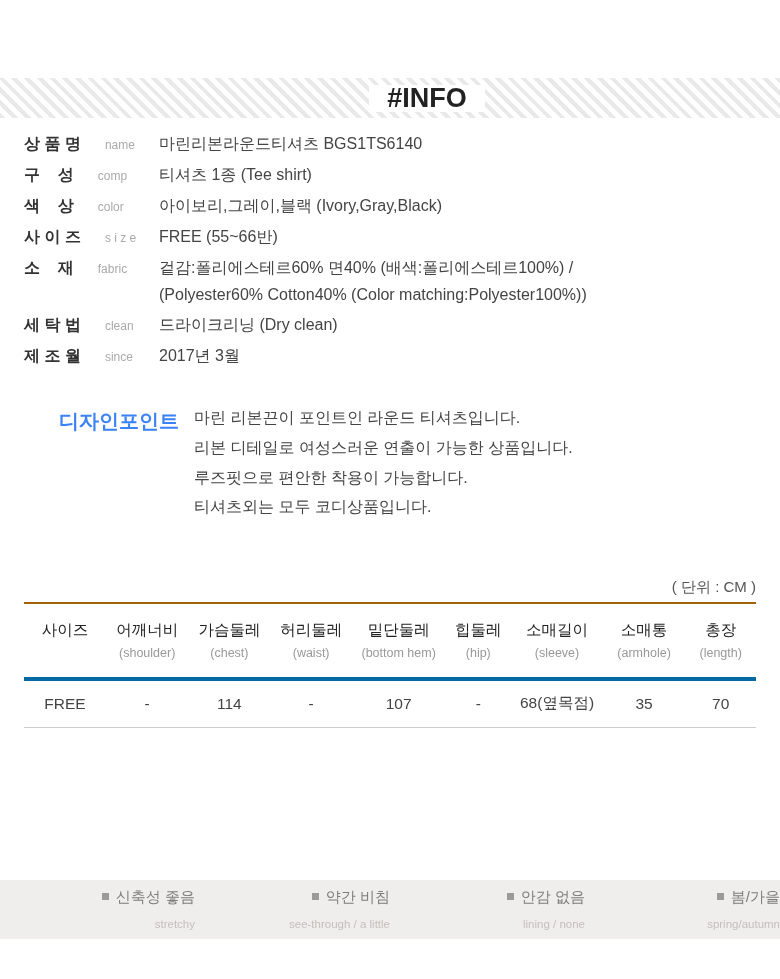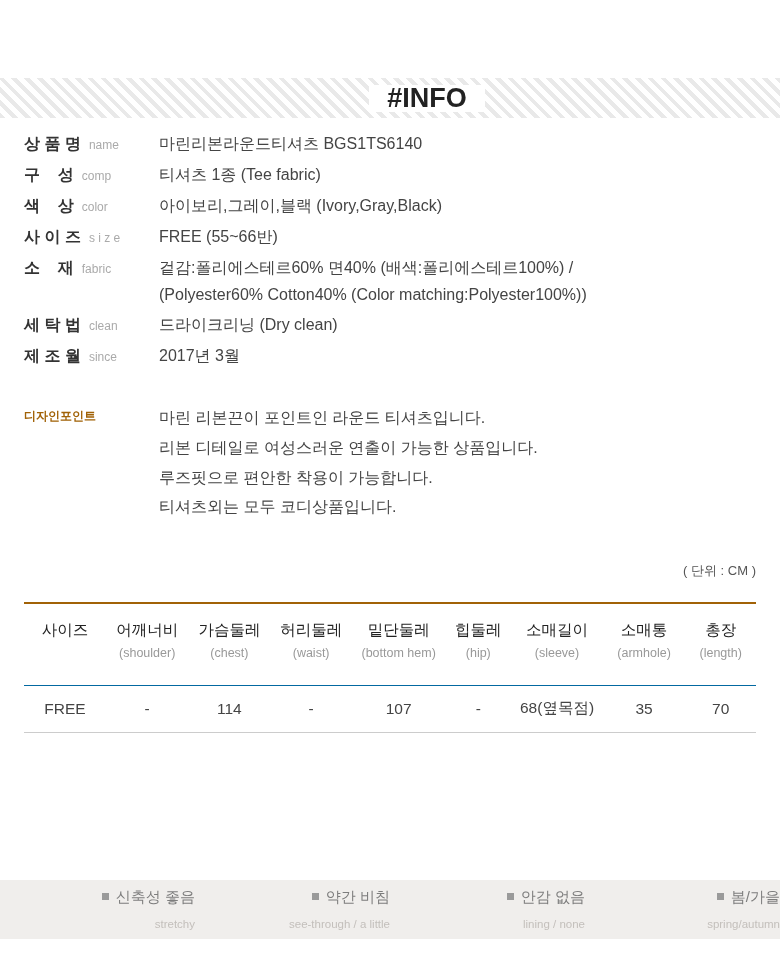--- a/index.html
+++ b/index.html
@@ -74,21 +74,21 @@
   }
   .spec-label .kr {
     font-size: 16px;
     font-weight: bold;
     color: #333333;
     white-space: pre;
   }
   .spec-label .en {
     font-size: 12px;
     color: #aaaaaa;
-    margin-left: 8px;
+    margin-left: 24px;
     font-weight: normal;
   }
   .spec-value {
     font-size: 16px;
     color: #444444;
     line-height: 1.32;
   }
   .spec-value .line2 {
     display: block;
     margin-top: 6px;
@@ -99,37 +99,38 @@
     position: absolute;
     left: 24px;
     top: 408px;
     width: 740px;
     display: flex;
     align-items: flex-start;
   }
   .design-label {
     width: 135px;
     flex: 0 0 135px;
-    font-size: 12px;
+    font-size: 20px;
     font-weight: bold;
-    color: #a16207;
+    color: #3b82f6;
+    margin-left: 35px;
   }
   .design-lines div {
     font-size: 16px;
     color: #444444;
     margin-bottom: 9px;
     line-height: 1.3;
   }
 
   
   .unit-note {
     position: absolute;
     right: 24px;
-    top: 562px;
-    font-size: 13px;
+    top: 578px;
+    font-size: 15px;
     color: #555555;
   }
   .size-table {
     position: absolute;
     left: 24px;
     top: 602px;
     width: 732px;
     border-collapse: collapse;
   }
   .size-table th, .size-table td {
@@ -137,34 +138,34 @@
     vertical-align: middle;
   }
   .size-table thead th {
     padding-top: 16px;
     padding-bottom: 2px;
     border-top: 2px solid #a16207;
   }
   .size-table thead tr.sub th {
     border-top: none;
     padding-top: 0;
-    padding-bottom: 24px;
+    padding-bottom: 16px;
   }
   .th-kr {
     font-size: 15.5px;
     color: #222222;
     font-weight: normal;
   }
   .th-en {
     font-size: 12.5px;
     color: #999999;
     font-weight: normal;
   }
   .size-table tbody td {
-    border-top: 1px solid #0369a1;
+    border-top: 4px solid #0369a1;
     border-bottom: 1px solid #cccccc;
     padding: 12px 0 13px 0;
     font-size: 15.5px;
     color: #444444;
   }
 
   
   .footnotes {
     position: absolute;
     left: 26px;
@@ -233,21 +234,21 @@
         <span class="en">name</span>
       </div>
       <div class="spec-value">마린리본라운드티셔츠  BGS1TS6140</div>
     </div>
 
     <div class="spec-row">
       <div class="spec-label">
         <span class="kr">구    성</span>
         <span class="en">comp</span>
       </div>
-      <div class="spec-value">티셔츠 1종 (Tee fabric)</div>
+      <div class="spec-value">티셔츠 1종 (Tee shirt)</div>
     </div>
 
     <div class="spec-row">
       <div class="spec-label">
         <span class="kr">색    상</span>
         <span class="en">color</span>
       </div>
       <div class="spec-value">아이보리,그레이,블랙 (Ivory,Gray,Black)</div>
     </div>
 

